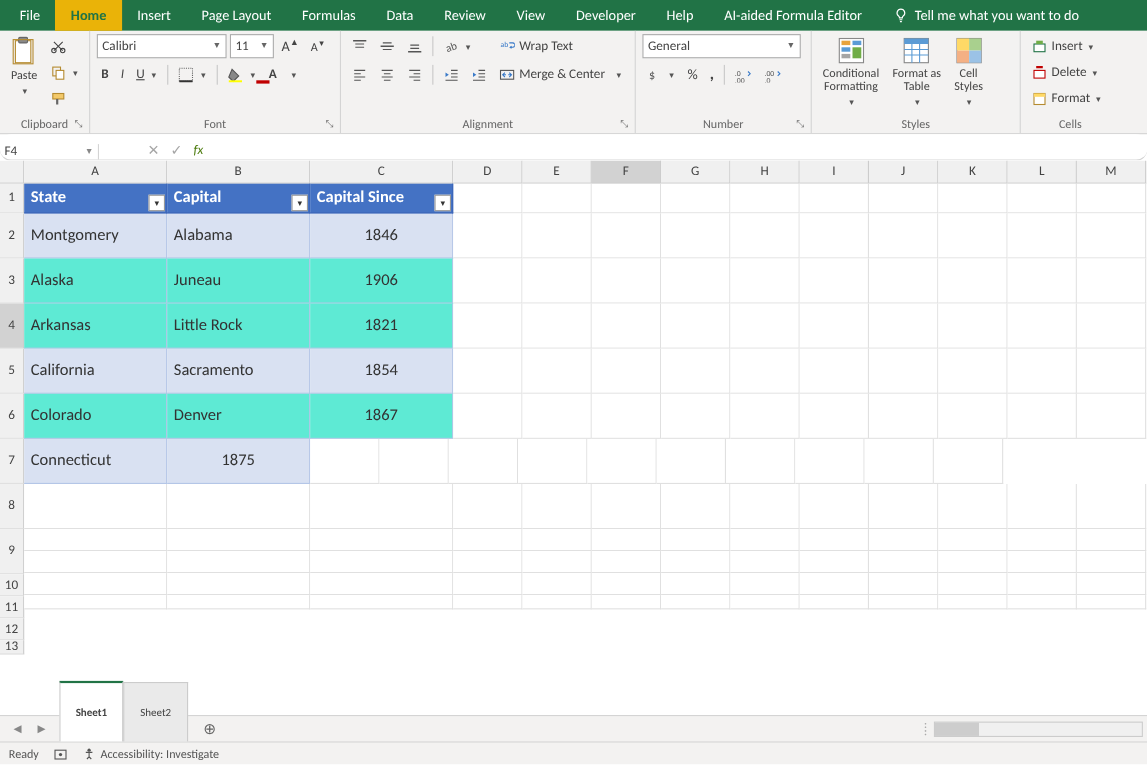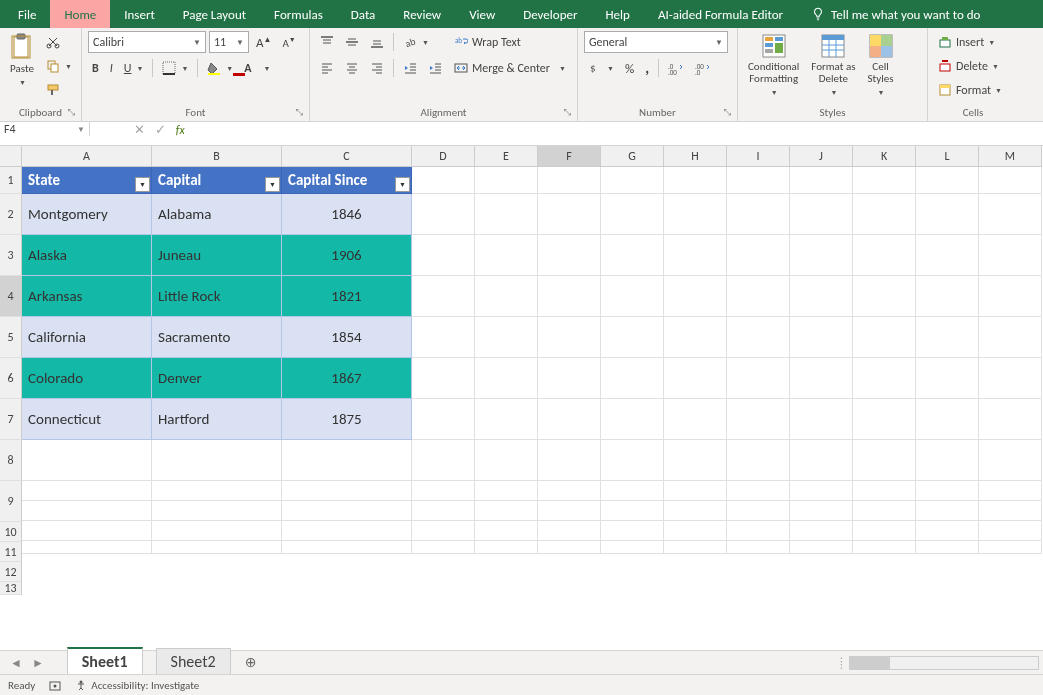--- a/index.html
+++ b/index.html
@@ -1,42 +1,42 @@
 <!DOCTYPE html>
 <html><head>
 <meta charset="utf-8">
 <style>
 * { margin: 0; padding: 0; box-sizing: border-box; font-family: 'Segoe UI', Calibri, sans-serif; }
 body { background: #fff; font-size: 12px; color: #444; user-select: none; overflow: hidden; }
 
 
 .tabs-bar { background: #217346; height: 28px; display: flex; align-items: stretch; padding-left: 4px; }
 .tab { color: #fff; padding: 0 14px; display: flex; align-items: center; font-size: 13px; cursor: pointer; }
-.tab.active { background: #fca5a5; color: #217346; font-weight: 400; }
+.tab.active { background: #eab308; color: #217346; font-weight: 700; }
 .tell-me { display: flex; align-items: center; color: #fff; margin-left: 14px; font-size: 13px; gap: 6px; }
 .tell-me svg { width: 14px; height: 14px; }
 
 
 .ribbon { background: #f3f2f1; height: 94px; display: flex; border-bottom: 1px solid #d4d4d4; }
 .group { display: flex; flex-direction: column; border-right: 1px solid #d4d4d4; padding: 3px 6px 2px; }
 .group-content { flex: 1; display: flex; align-items: flex-start; gap: 4px; }
 .group-label { text-align: center; font-size: 11px; color: #666; position: relative; padding-top: 2px; }
 .group-launcher { position: absolute; right: 0; bottom: 1px; font-size: 9px; color: #666; cursor: pointer; }
 
 .btn-large { display: flex; flex-direction: column; align-items: center; gap: 2px; padding: 2px 4px; cursor: pointer; font-size: 11px; line-height: 12px; text-align: center; }
 .col-small { display: flex; flex-direction: column; gap: 2px; }
 .btn-small { display: flex; align-items: center; gap: 4px; padding: 2px 4px; cursor: pointer; font-size: 12px; height: 22px; }
 .select-box { border: 1px solid #ababab; background: #fff; height: 22px; display: flex; align-items: center; padding: 0 4px; font-size: 12px; }
 .select-box .caret { margin-left: auto; font-size: 8px; color: #666; }
 .row2 { display: flex; gap: 3px; align-items: center; }
 .sep-v { width: 1px; height: 18px; background: #c8c8c8; margin: 0 2px; }
 .dd-caret { font-size: 7px; color: #555; margin-left: 1px; }
 
 
-.formula-row { height: 24px; display: flex; border-bottom: 1px solid #d4d4d4; align-items: flex-start; background: #fff; }
+.formula-row { height: 24px; display: flex; border-bottom: 1px solid #d4d4d4; align-items: flex-end; background: #fff; border-radius: 10px; }
 .name-box { width: 90px; border-right: 1px solid #d4d4d4; display: flex; align-items: center; padding: 0 4px; font-size: 12px; color: #444; }
 .name-box .caret { margin-left: auto; font-size: 8px; color: #888; }
 .fx-area { display: flex; align-items: center; gap: 10px; padding: 0 10px; flex: 1; }
 .fx-btn { color: #a6a6a6; font-size: 13px; cursor: pointer; }
 .fx-label { font-style: italic; font-size: 12px; color: #4d7c0f; }
 .formula-input { flex: 1; border: none; outline: none; font-size: 12px; }
 
 
 .grid-wrap { position: relative; height: 504px; overflow: hidden; }
 .corner { position: absolute; left: 0; top: 0; width: 22px; height: 21px; background: #f0f0f0; border-right: 1px solid #ccc; border-bottom: 1px solid #ccc; }
@@ -46,30 +46,30 @@
 .row-headers { position: absolute; left: 0; top: 21px; width: 22px; }
 .row-h { background: #f0f0f0; border-right: 1px solid #ccc; border-bottom: 1px solid #e0e0e0; display: flex; align-items: center; justify-content: center; font-size: 12px; color: #444; }
 .row-h.sel { background: #d2d2d2; }
 .cells { position: absolute; left: 22px; top: 21px; }
 .cells-row { display: flex; }
 .cell { border-right: 1px solid #e0e0e0; border-bottom: 1px solid #e0e0e0; font-size: 15px; color: #333; display: flex; align-items: center; padding: 0 6px; background: #fff; font-family: Calibri, sans-serif; }
 
 
 .th-cell { background: #4472C4; color: #fff; font-weight: 600; border-right: 1px solid #3c65b8; border-bottom: 1px solid #3c65b8; position: relative; }
 .band0 { background: #D9E1F2; border-right: 1px solid #b4c6e7; border-bottom: 1px solid #b4c6e7; }
-.band1 { background: #14b8a6; border-right: 1px solid #b4c6e7; border-bottom: 1px solid #b4c6e7; }
+.band1 { background: #5eead4; border-right: 1px solid #b4c6e7; border-bottom: 1px solid #b4c6e7; }
 .filter-btn { position: absolute; right: 1px; bottom: 1px; width: 15px; height: 15px; background: #fff; border: 1px solid #999; display: flex; align-items: center; justify-content: center; font-size: 7px; color: #333; }
 .num { justify-content: center; }
 .active-cell { outline: 2px solid #217346; outline-offset: -1px; }
 
 
 .sheet-bar { height: 24px; background: #f3f2f1; border-top: 1px solid #d4d4d4; display: flex; align-items: stretch; }
 .sheet-nav { display: flex; align-items: center; padding: 0 10px; gap: 10px; color: #888; }
 .sheet-tabs { display: flex; align-items: flex-end; gap: 0; }
-.sheet-tab { padding: 3px 14px; background: #eaeaea; border: 1px solid #ccc; border-bottom: none; font-size: 16px; cursor: pointer; border-radius: 0 0 0 0; margin-left: 13px; }
+.sheet-tab { padding: 20px 14px; background: #eaeaea; border: 1px solid #ccc; border-bottom: none; font-size: 10px; cursor: pointer; border-radius: 0 0 0 0; }
 .sheet-tab.active { background: #fff; border-top: 2px solid #217346; font-weight: 600; }
 .sheet-add { width: 28px; display: flex; align-items: center; justify-content: center; color: #666; font-size: 14px; cursor: pointer; margin-left: 6px; }
 .hscroll { flex: 1; display: flex; align-items: center; justify-content: flex-end; padding: 0 4px; }
 .hscroll-track { width: 190px; height: 14px; background: #f0f0f0; border: 1px solid #ccc; position: relative; }
 .hscroll-thumb { position: absolute; left: 0; top: 0; width: 40px; height: 12px; background: #cdcdcd; }
 
 
 .status-bar { height: 21px; background: #f3f2f1; border-top: 1px solid #d4d4d4; display: flex; align-items: center; padding: 0 8px; font-size: 11px; color: #555; gap: 14px; }
 
 svg { display: block; }
@@ -348,21 +348,21 @@
       <div class="btn-large">
         <svg width="26" height="26">
             <rect x="2" y="2" width="22" height="22" fill="#fff" stroke="#888"></rect>
             <rect x="2" y="2" width="22" height="5" fill="#5b9bd5"></rect>
             <line x1="2" y1="12" x2="24" y2="12" stroke="#5b9bd5"></line>
             <line x1="2" y1="17" x2="24" y2="17" stroke="#5b9bd5"></line>
             <line x1="9" y1="7" x2="9" y2="24" stroke="#5b9bd5"></line>
             <line x1="16" y1="7" x2="16" y2="24" stroke="#5b9bd5"></line>
           </svg>
         <span style="white-space:pre">Format as
-Delete</span>
+Table</span>
           <span class="dd-caret">▼</span>
       </div>
       <div class="btn-large">
         <svg width="26" height="26">
             <rect x="2" y="2" width="22" height="22" fill="#fff" stroke="#888"></rect>
             <rect x="2" y="2" width="11" height="11" fill="#ffd966"></rect>
             <rect x="13" y="2" width="11" height="11" fill="#a9d08e"></rect>
             <rect x="2" y="13" width="11" height="11" fill="#f4b084"></rect>
             <rect x="13" y="13" width="11" height="11" fill="#9bc2e6"></rect>
           </svg>
@@ -537,21 +537,20 @@
         <div class="cell" style="width: 63px; height: 41px;"></div>
         <div class="cell" style="width: 63px; height: 41px;"></div>
         <div class="cell" style="width: 63px; height: 41px;"></div>
         <div class="cell" style="width: 63px; height: 41px;"></div>
         <div class="cell" style="width: 63px; height: 41px;"></div>
         <div class="cell" style="width: 63px; height: 41px;"></div>
         <div class="cell" style="width: 63px; height: 41px;"></div>
       </div>
       <div class="cells-row">
         <div class="cell band0" style="width: 130px; height: 41px;">Connecticut</div>
-        <div class="cell band0" style="width: 130px; height: 41px;">Hartford</div>
         <div class="cell band0 num" style="width: 130px; height: 41px;">1875</div>
         <div class="cell" style="width: 63px; height: 41px;"></div>
         <div class="cell" style="width: 63px; height: 41px;"></div>
         <div class="cell" style="width: 63px; height: 41px;"></div>
         <div class="cell" style="width: 63px; height: 41px;"></div>
         <div class="cell" style="width: 63px; height: 41px;"></div>
         <div class="cell" style="width: 63px; height: 41px;"></div>
         <div class="cell" style="width: 63px; height: 41px;"></div>
         <div class="cell" style="width: 63px; height: 41px;"></div>
         <div class="cell" style="width: 63px; height: 41px;"></div>

